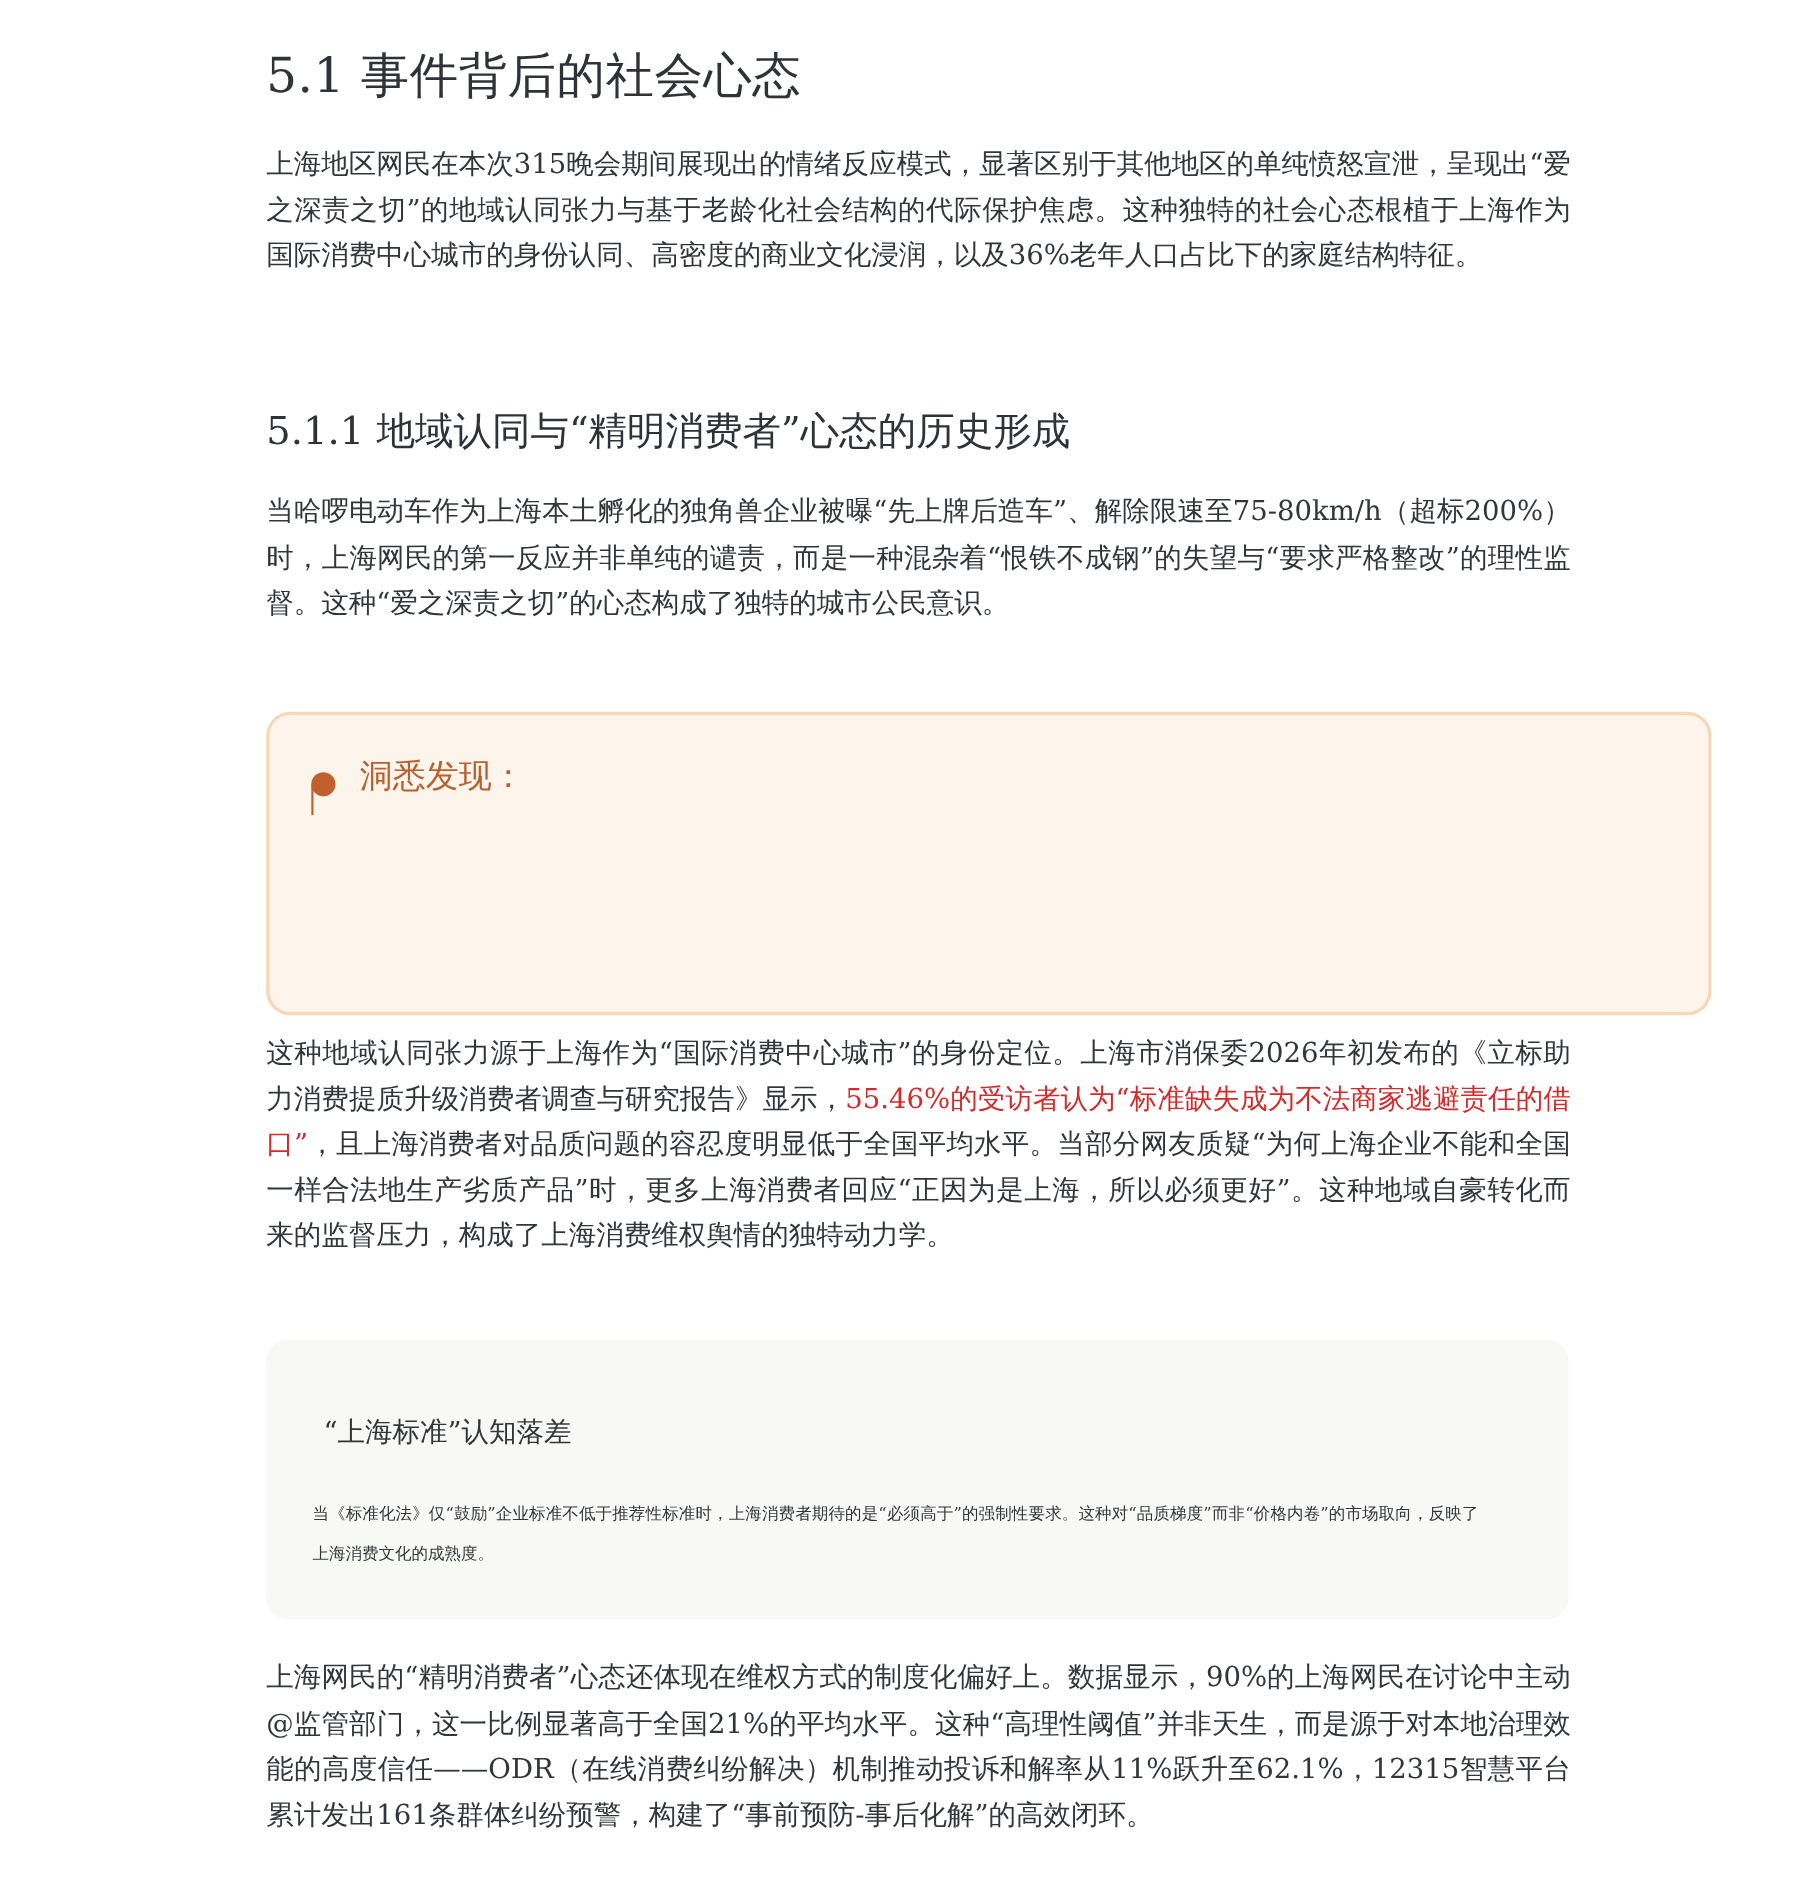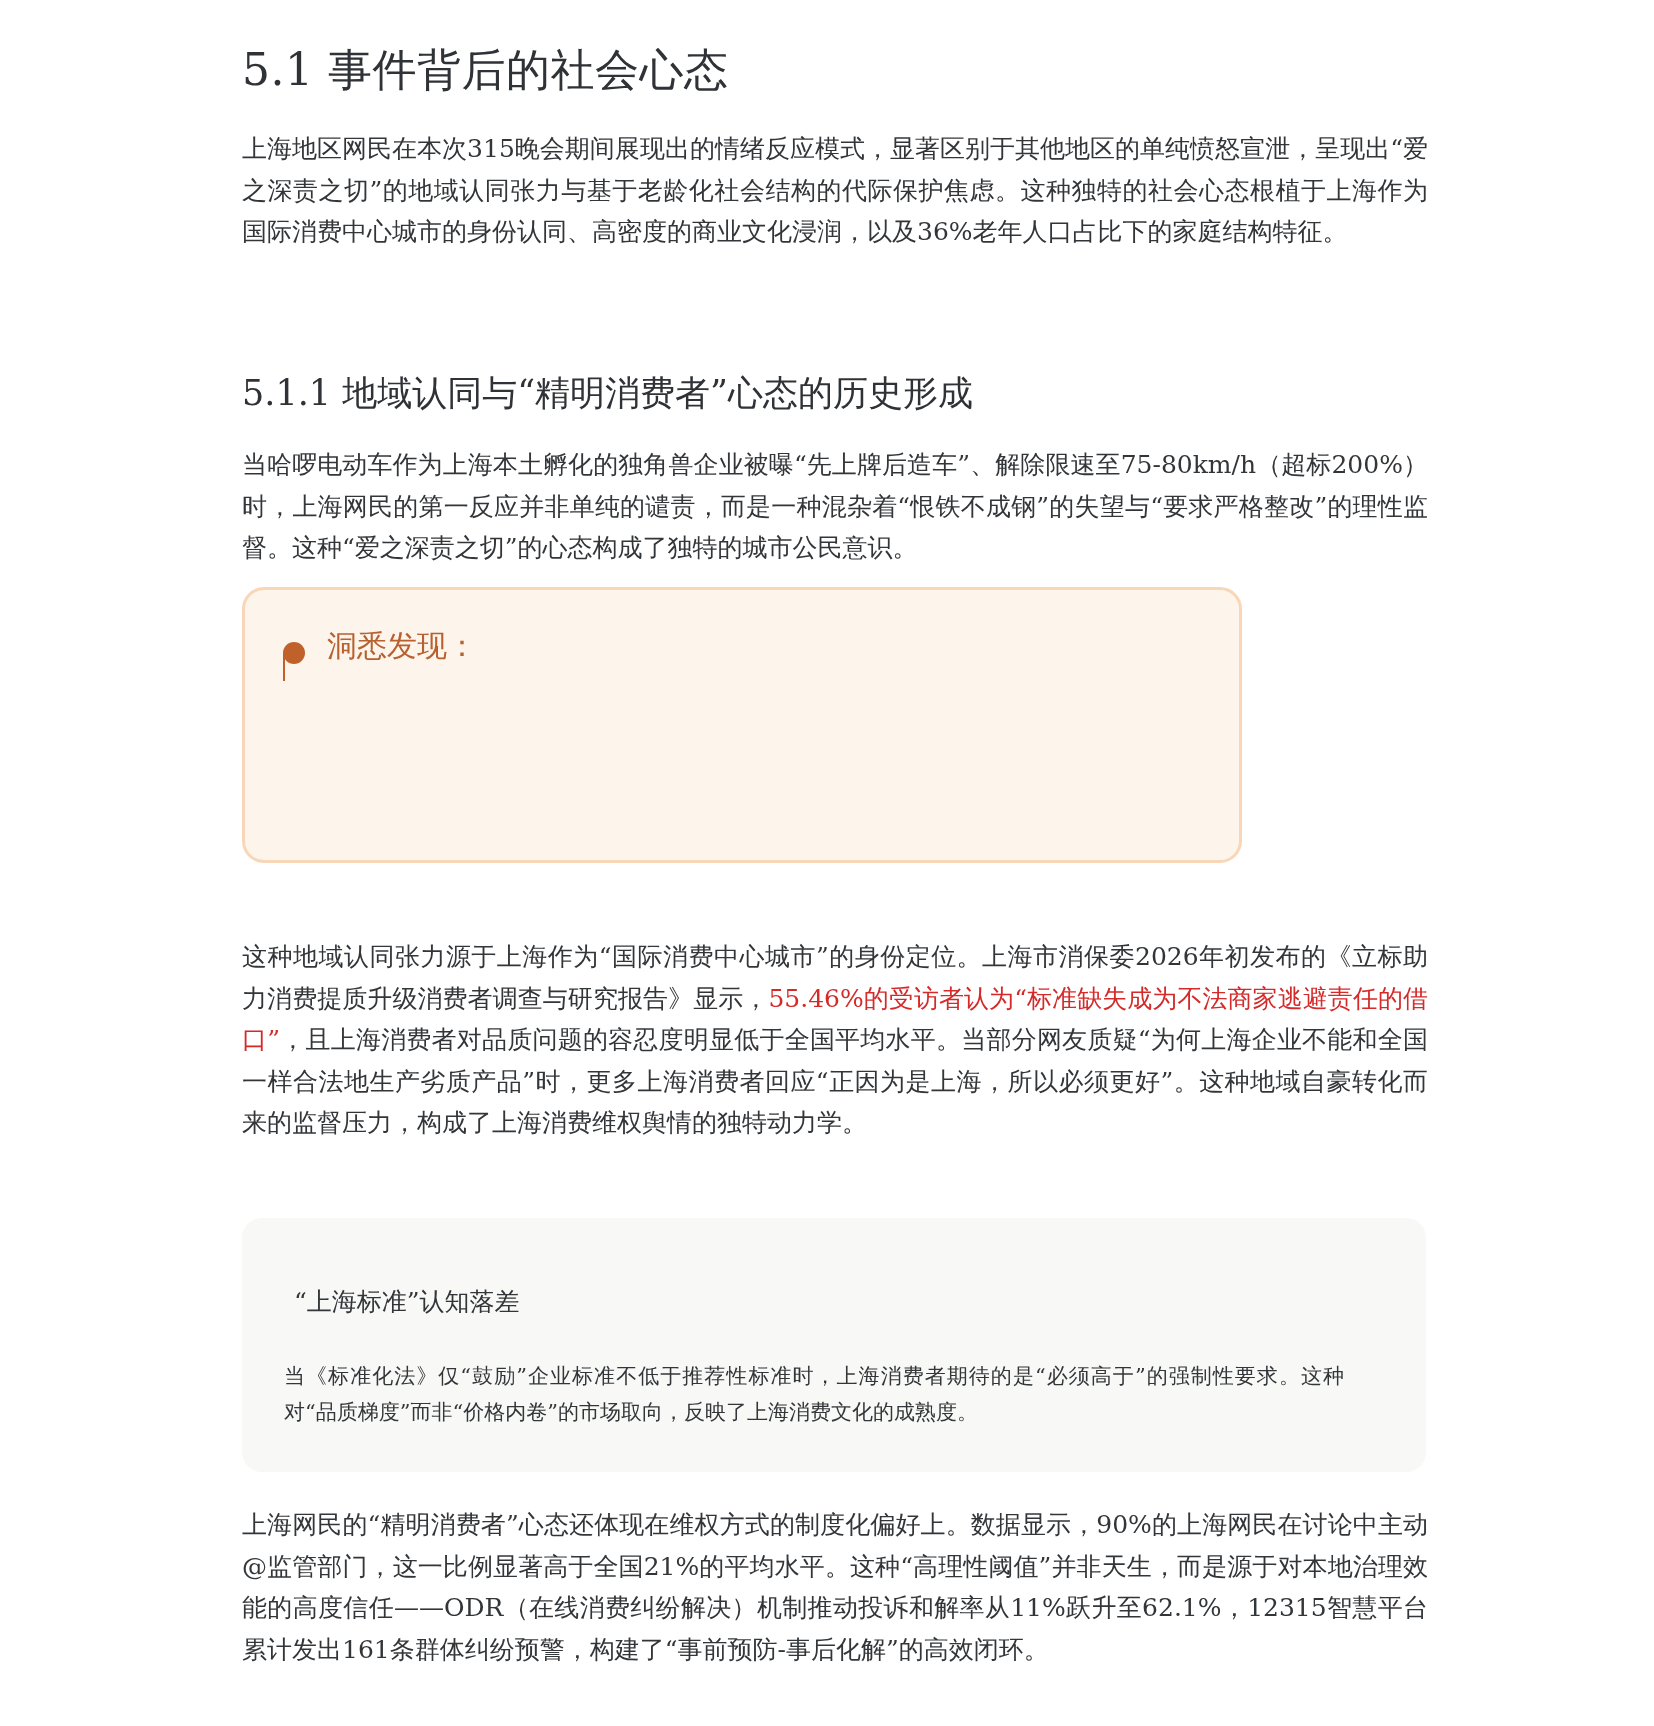--- a/index.html
+++ b/index.html
@@ -25,21 +25,21 @@
       font-size: 25px; line-height: 41.5px; color: #333639;
       text-align: justify;
     }
     .p1 { top: 128px; }
     .p2 { top: 444px; }
     .p3 { top: 936px; }
     .p4 { top: 1504px; }
     .hl-red { color: #d42a2a; }
 
     .insight-box {
-      position: absolute; left: 242px; top: 587px; width: 1000px; height: 276px;
+      position: absolute; left: 242px; top: 647px; width: 1314px; height: 276px;
       box-sizing: border-box;
       background: #fdf4ec; border: 3px solid #f8d7b8; border-radius: 22px;
     }
     .insight-icon { position: absolute; left: 36px; top: 52px; width: 26px; height: 42px; }
     .insight-icon .dot {
       position: absolute; left: 2px; top: 0; width: 22px; height: 22px; border-radius: 50%;
       background: #c0612c;
     }
     .insight-icon .stem {
       position: absolute; left: 2px; top: 11px; width: 2px; height: 28px; background: #c0612c;
@@ -57,21 +57,21 @@
       position: absolute; left: 242px; top: 1218px; width: 1184px; height: 254px;
       box-sizing: border-box;
       background: #f8f8f7; border-radius: 20px;
     }
     .note-title {
       position: absolute; left: 52px; top: 66px; margin: 0;
       font-size: 25px; line-height: 36px; color: #333639; font-weight: normal;
     }
     .note-text {
       position: absolute; left: 42px; top: 140px; width: 1060px; margin: 0;
-      font-size: 21px; line-height: 36px; color: #333639; text-align: justify;
+      font-size: 15px; line-height: 36px; color: #333639; text-align: justify;
     }
   </style>
 </head>
 <body>
 
 <div class="page">
 
   <h1 class="section-title">5.1 事件背后的社会心态</h1>
 
   <p class="para p1">上海地区网民在本次315晚会期间展现出的情绪反应模式，显著区别于其他地区的单纯愤怒宣泄，呈现出“爱之深责之切”的地域认同张力与基于老龄化社会结构的代际保护焦虑。这种独特的社会心态根植于上海作为国际消费中心城市的身份认同、高密度的商业文化浸润，以及36%老年人口占比下的家庭结构特征。</p>

